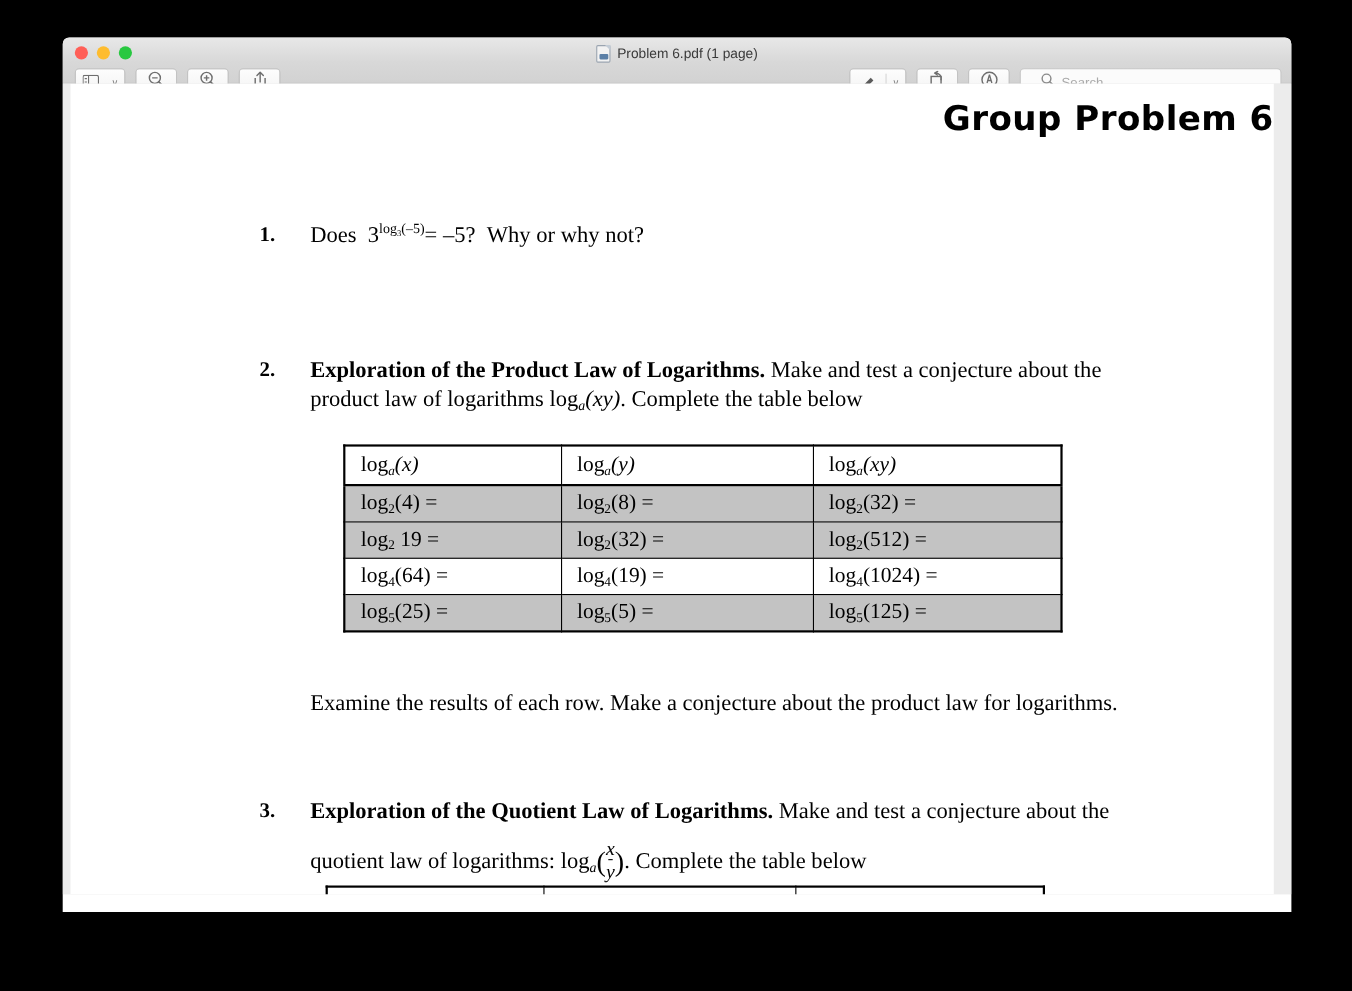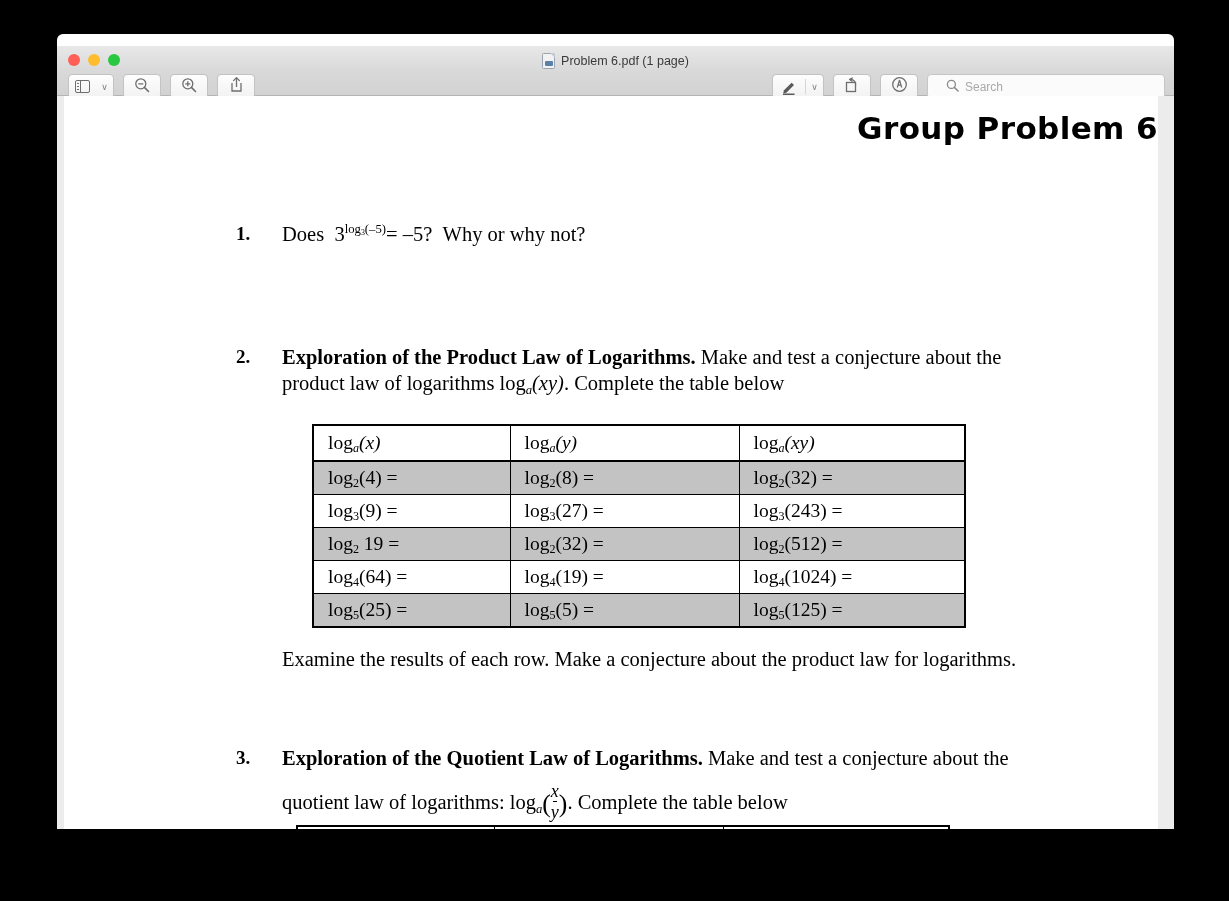--- a/index.html
+++ b/index.html
@@ -18,24 +18,23 @@
     width: 1117px; height: 795px;
     background: #ffffff;
     border-radius: 6px 6px 0 0;
     overflow: hidden;
     box-shadow: 0 2px 14px rgba(0,0,0,0.55);
   }
 
   
   .titlebar {
     position: relative;
-    height: 50px;
+    height: 42px;
     background: linear-gradient(to bottom, #e8e8e8 0%, #d8d8d8 55%, #d2d2d2 100%);
     border-bottom: 1px solid #b4b4b4;
-    margin-top: 12px;
   }
   .traffic {
     position: absolute; left: 11px; top: 8px;
     display: flex; gap: 8px;
   }
   .dot { width: 12px; height: 12px; border-radius: 50%; display:block; }
   .dot.red    { background: #ff5f57; }
   .dot.yellow { background: #febc2e; }
   .dot.green  { background: #28c840; }
 
@@ -380,25 +379,20 @@
               <tr class="hdr">
                 <td><span class="math"><span>log</span><sub class="lg">a</sub><span class="it">(x)</span></span></td>
                 <td><span class="math"><span>log</span><sub class="lg">a</sub><span class="it">(y)</span></span></td>
                 <td><span class="math"><span>log</span><sub class="lg">a</sub><span class="it">(xy)</span></span></td>
               </tr>
               <tr class="gray">
                 <td><span class="math"><span>log</span><sub class="lgn">2</sub><span>(4) =</span></span></td>
                 <td><span class="math"><span>log</span><sub class="lgn">2</sub><span>(8) =</span></span></td>
                 <td><span class="math"><span>log</span><sub class="lgn">2</sub><span>(32) =</span></span></td>
               </tr>
-              <tr class="white">
-                <td><span class="math"><span>log</span><sub class="lgn">3</sub><span>(9) =</span></span></td>
-                <td><span class="math"><span>log</span><sub class="lgn">3</sub><span>(27) =</span></span></td>
-                <td><span class="math"><span>log</span><sub class="lgn">3</sub><span>(243) =</span></span></td>
-              </tr>
               <tr class="gray">
                 <td><span class="math"><span>log</span><sub class="lgn">2</sub><span> 19 =</span></span></td>
                 <td><span class="math"><span>log</span><sub class="lgn">2</sub><span>(32) =</span></span></td>
                 <td><span class="math"><span>log</span><sub class="lgn">2</sub><span>(512) =</span></span></td>
               </tr>
               <tr class="white">
                 <td><span class="math"><span>log</span><sub class="lgn">4</sub><span>(64) =</span></span></td>
                 <td><span class="math"><span>log</span><sub class="lgn">4</sub><span>(19) =</span></span></td>
                 <td><span class="math"><span>log</span><sub class="lgn">4</sub><span>(1024) =</span></span></td>
               </tr>

